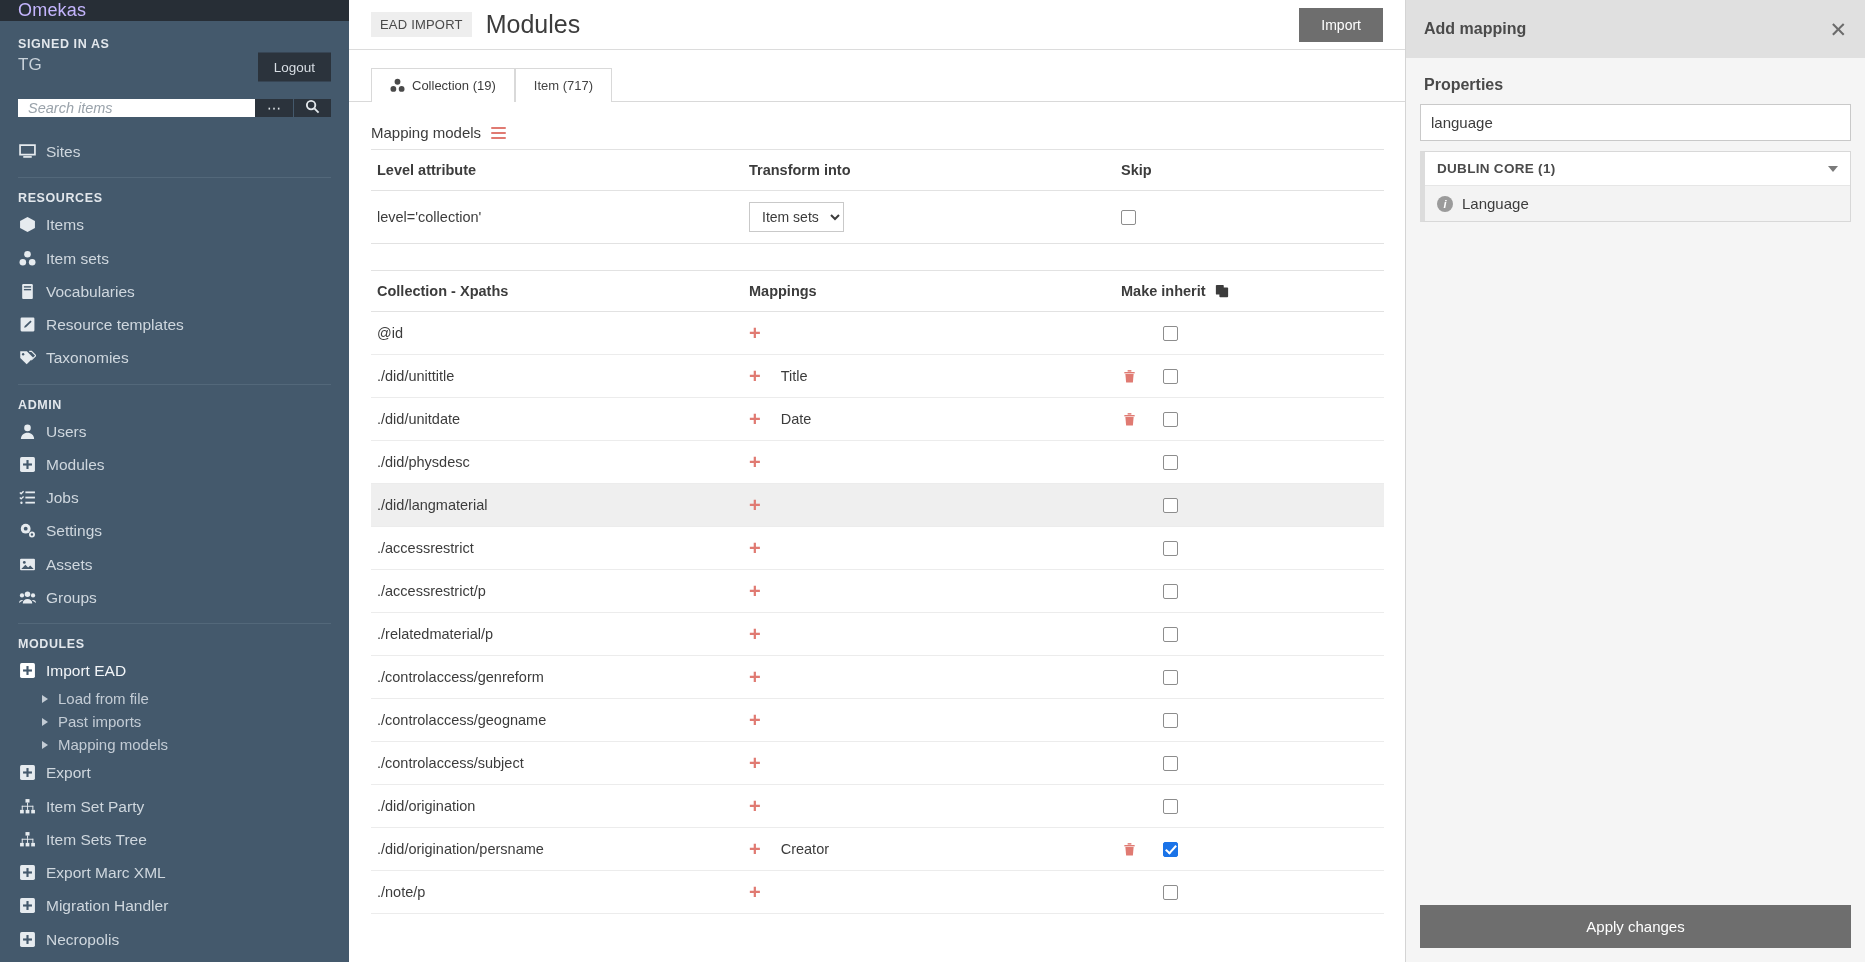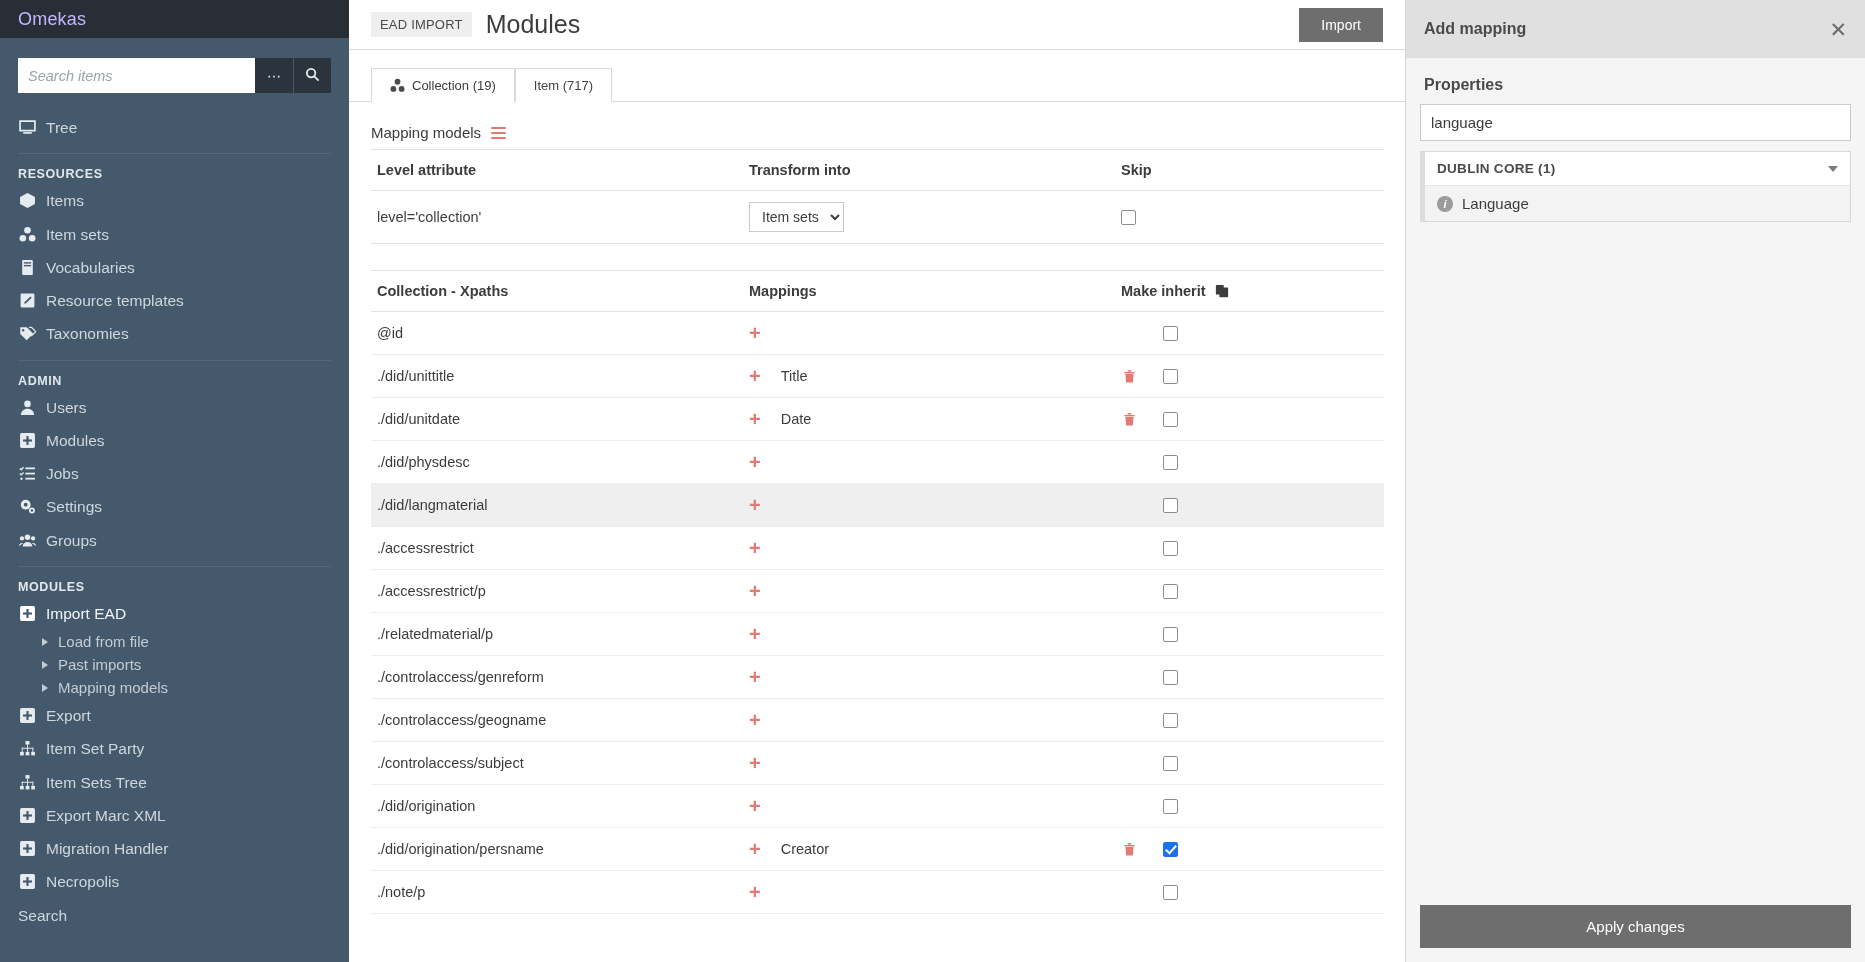--- a/index.html
+++ b/index.html
@@ -429,20 +429,25 @@
 </style>
 </head>
 <body>
 
 <div id="sidebar">
 
   <div class="brand-bar">
     <span class="brand-text">Omekas</span>
   </div>
 
+  <div class="user-block">
+    <div class="signed-label">SIGNED IN AS</div>
+    <div class="user-name">TG</div>
+    <button class="logout-btn">Logout</button>
+  </div>
 
   <div class="search-row">
     <input type="text" placeholder="Search items" style="">
     <div class="sq-btn">
       <span>⋯</span>
     </div>
     <div class="sq-btn sep">
       <span>
         <svg width="15" height="15" viewBox="0 0 16 16" fill="none" stroke="currentColor" stroke-width="2">
           <circle cx="6.5" cy="6.5" r="4.5"></circle>
@@ -454,21 +459,21 @@
 
   <div class="nav-list">
 
     <div class="nav-item">
       <span class="ico">
         <svg width="17" height="17" viewBox="0 0 16 16" fill="currentColor">
           <path d="M1 2h14v9H1z" fill="none" stroke="currentColor" stroke-width="1.6"></path>
           <rect x="4" y="12.3" width="8" height="1.6"></rect>
         </svg>
       </span>
-      <span>Tree</span>
+      <span>Sites</span>
     </div>
 
     <div class="nav-group-sep"></div>
 
     <div class="nav-heading">RESOURCES</div>
 
     <div class="nav-item">
       <span class="ico">
         <svg width="17" height="17" viewBox="0 0 16 16" fill="currentColor">
           <path d="M8 1 15 4.7v6.6L8 15 1 11.3V4.7z"></path>
@@ -564,20 +569,30 @@
         <svg width="17" height="17" viewBox="0 0 16 16" fill="currentColor">
           <circle cx="6.3" cy="6.3" r="4.6"></circle>
             <circle cx="6.3" cy="6.3" r="1.8" fill="#44596c"></circle>
           <circle cx="12.2" cy="11.8" r="2.8"></circle>
             <circle cx="12.2" cy="11.8" r="1.1" fill="#44596c"></circle>
         </svg>
       </span>
       <span>Settings</span>
     </div>
 
+    <div class="nav-item">
+      <span class="ico">
+        <svg width="17" height="17" viewBox="0 0 16 16" fill="currentColor">
+          <rect x="1" y="2.5" width="14" height="11" rx="1"></rect>
+          <circle cx="5" cy="6" r="1.3" fill="#44596c"></circle>
+          <path d="M2.2 12.3 6 8.3l2.6 2.6L10.6 9l3.2 3.3z" fill="#44596c"></path>
+        </svg>
+      </span>
+      <span>Assets</span>
+    </div>
 
     <div class="nav-item">
       <span class="ico">
         <svg width="17" height="17" viewBox="0 0 16 16" fill="currentColor">
           <circle cx="8" cy="5" r="2.6"></circle>
             <circle cx="2.8" cy="6" r="2"></circle>
             <circle cx="13.2" cy="6" r="2"></circle>
           <path d="M3.5 13.6c0-2.5 2-4.1 4.5-4.1s4.5 1.6 4.5 4.1z"></path>
           <path d="M0 13.2c0-1.8 1.2-2.9 2.8-2.9.4 0 .8.1 1.1.2"></path>
           <path d="M16 13.2c0-1.8-1.2-2.9-2.8-2.9-.4 0-.8.1-1.1.2"></path>

